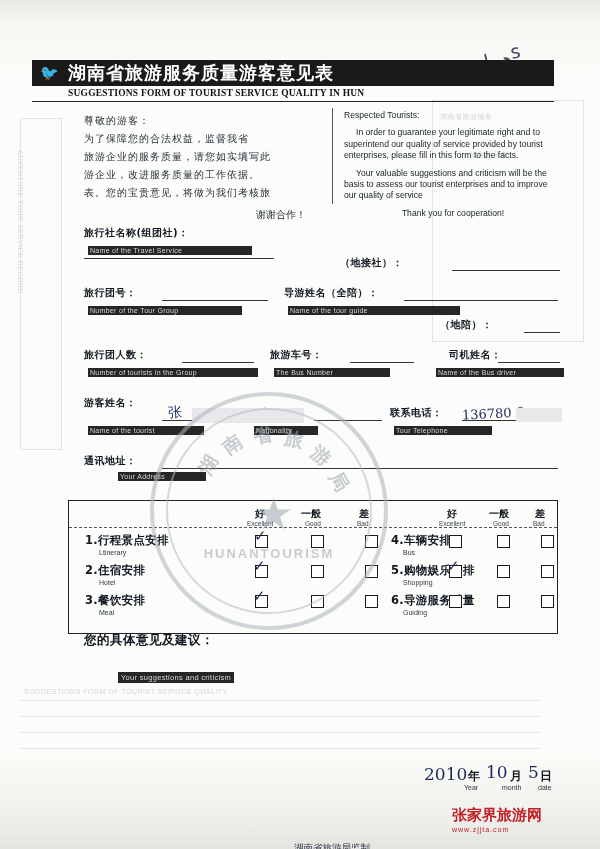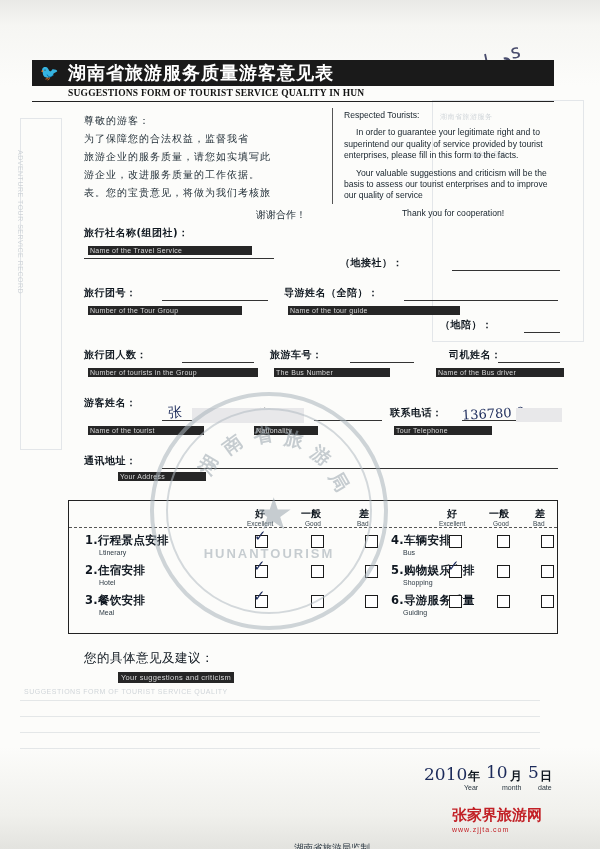--- a/index.html
+++ b/index.html
@@ -77,21 +77,21 @@
   .rate-hdr-cn{position:absolute;font-size:10px;font-weight:bold;color:#101820;
     font-family:"DejaVu Sans",sans-serif;}
   .rate-hdr-en{position:absolute;font-size:6.5px;color:#3a4750;}
   .rate-item-cn{position:absolute;font-size:11.5px;font-weight:bold;color:#0f1720;
     font-family:"DejaVu Sans",sans-serif;letter-spacing:.3px;}
   .rate-item-en{position:absolute;font-size:7px;color:#2d3a44;}
   .chk{position:absolute;width:11px;height:11px;border:1px solid #1b1b1b;background:#fff;}
   .tick{position:absolute;font-family:"DejaVu Serif",serif;color:#1b2a5a;font-size:15px;}
 
   
-  .sugg-cn{position:absolute;left:52px;top:590px;font-size:12.5px;font-weight:normal;
+  .sugg-cn{position:absolute;left:52px;top:572px;font-size:12.5px;font-weight:bold;
     color:#101820;font-family:"DejaVu Sans",sans-serif;letter-spacing:.5px;}
   .sugg-en{position:absolute;left:86px;top:612px;font-size:7.5px;background:#262626;
     color:#d8d8d8;padding:1px 3px;letter-spacing:.3px;}
 
   
   .date-hand{position:absolute;font-family:"DejaVu Serif",serif;color:#1b2a5a;font-size:17px;}
   .date-cn{position:absolute;font-size:12px;font-weight:bold;color:#101820;
     font-family:"DejaVu Sans",sans-serif;}
   .date-en{position:absolute;font-size:7px;color:#2a3741;}
   .foot-cn{position:absolute;left:262px;top:782px;font-size:9.5px;color:#2a3741;

